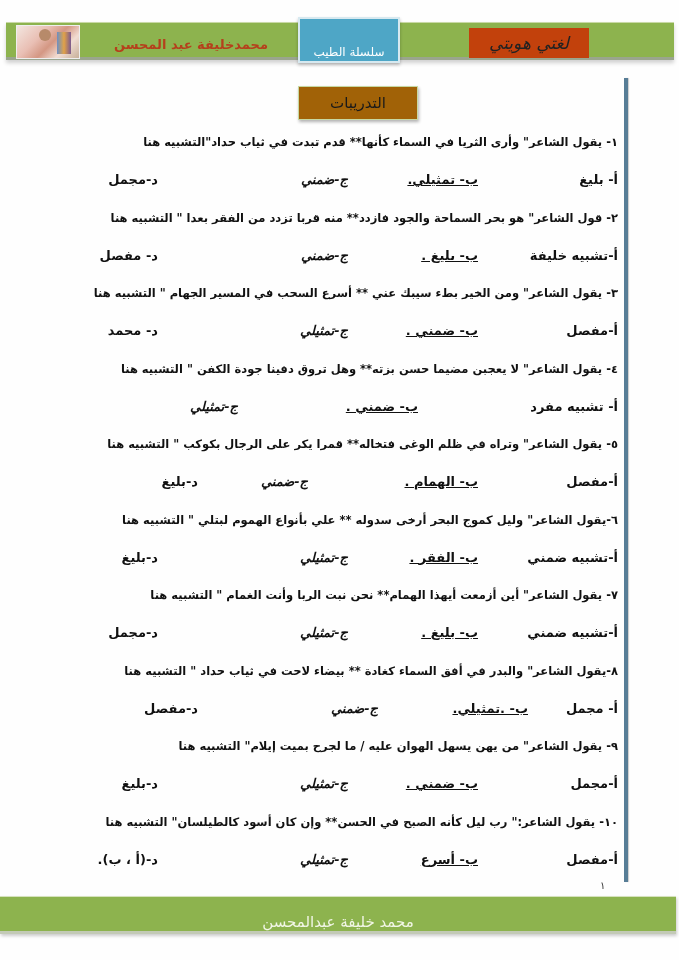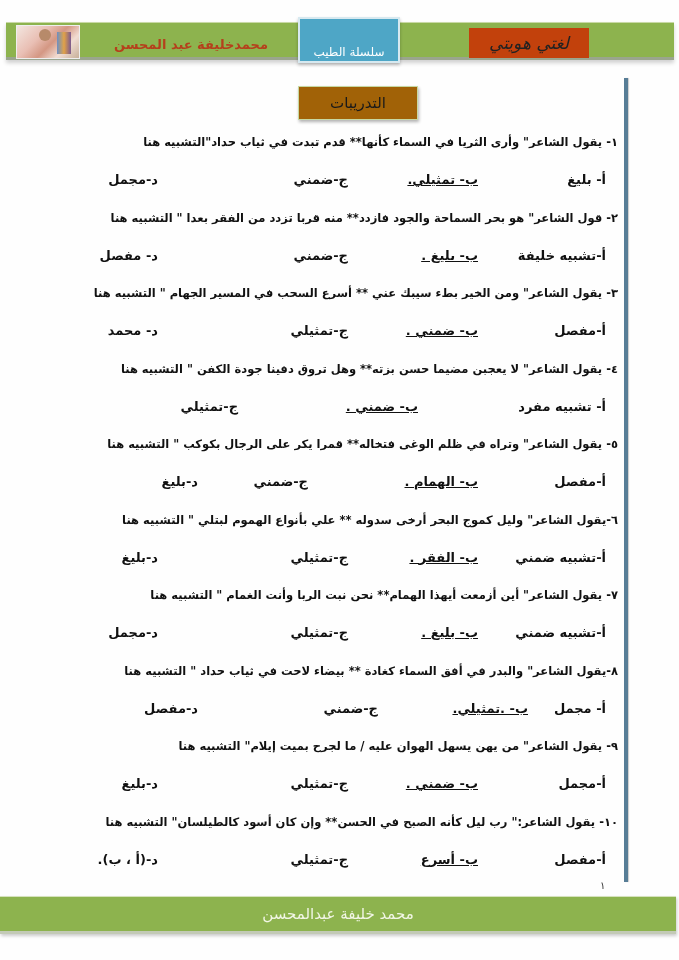--- a/index.html
+++ b/index.html
@@ -63,35 +63,35 @@
     .q { height: 75.5px; position: relative; }
     .q-text {
       position: absolute; right: 0; top: 7px; white-space: nowrap;
       font-size: 11.5px; font-weight: bold; color: #111; direction: rtl;
     }
     .opts { position: absolute; right: 0; top: 44px; width: 578px; height: 18px; }
     .opt {
       position: absolute; top: 0; white-space: nowrap; direction: rtl;
       font-size: 13px; font-weight: bold; color: #111;
     }
-    .opt.a { right: 12px; }
+    .opt.a { right: 0; }
     .opt.b { right: 140px; text-decoration: underline; }
-    .opt.c { right: 270px; }
+    .opt.c { right: 270px; font-style: italic; }
     .opt.d { right: 460px; }
 
     .page-num {
       position: absolute; left: 600px; top: 880px; font-size: 10px; color: #333;
     }
 
     
     .footer {
       position: absolute; left: 0; top: 896px; width: 676px; height: 38px;
       background: #8db34e; border-top: 1px solid #d6e2bd; border-bottom: 3px solid #c3cab6;
       box-shadow: 1px 2px 3px rgba(0,0,0,0.2);
-      display: flex; align-items: center; justify-content: center;
+      display: flex; align-items: flex-end; justify-content: center;
       color: #f2f6e6; font-size: 15px;
     }
   </style>
 </head>
 <body>
 
 <div class="page">
 
   <div class="header">
     <div class="logo-box">لغتي هويتي</div>

